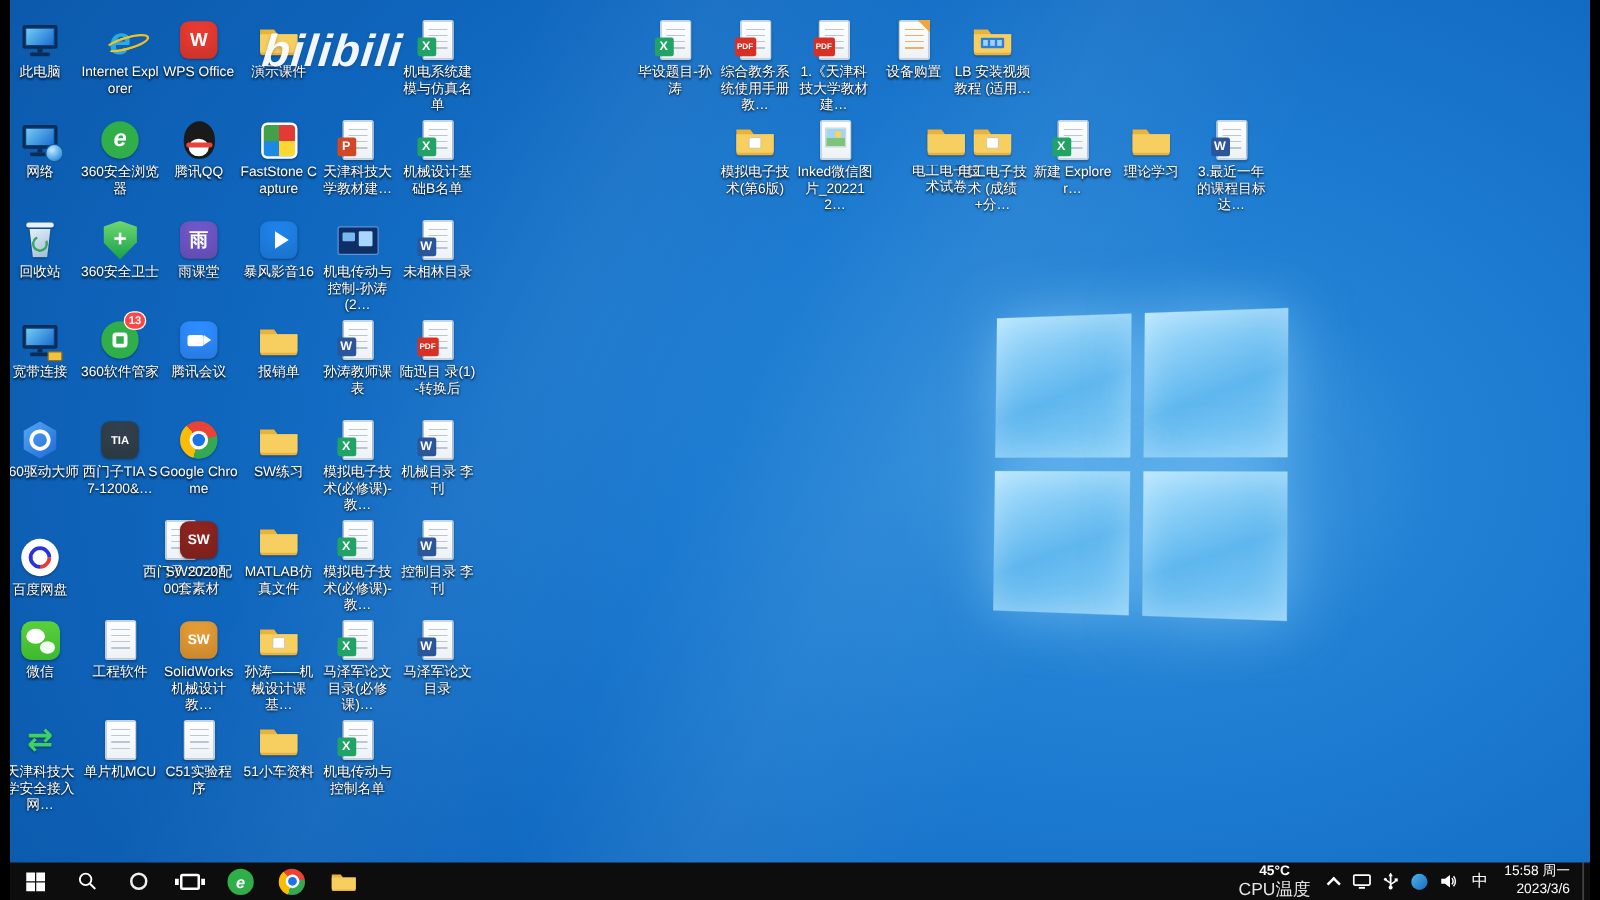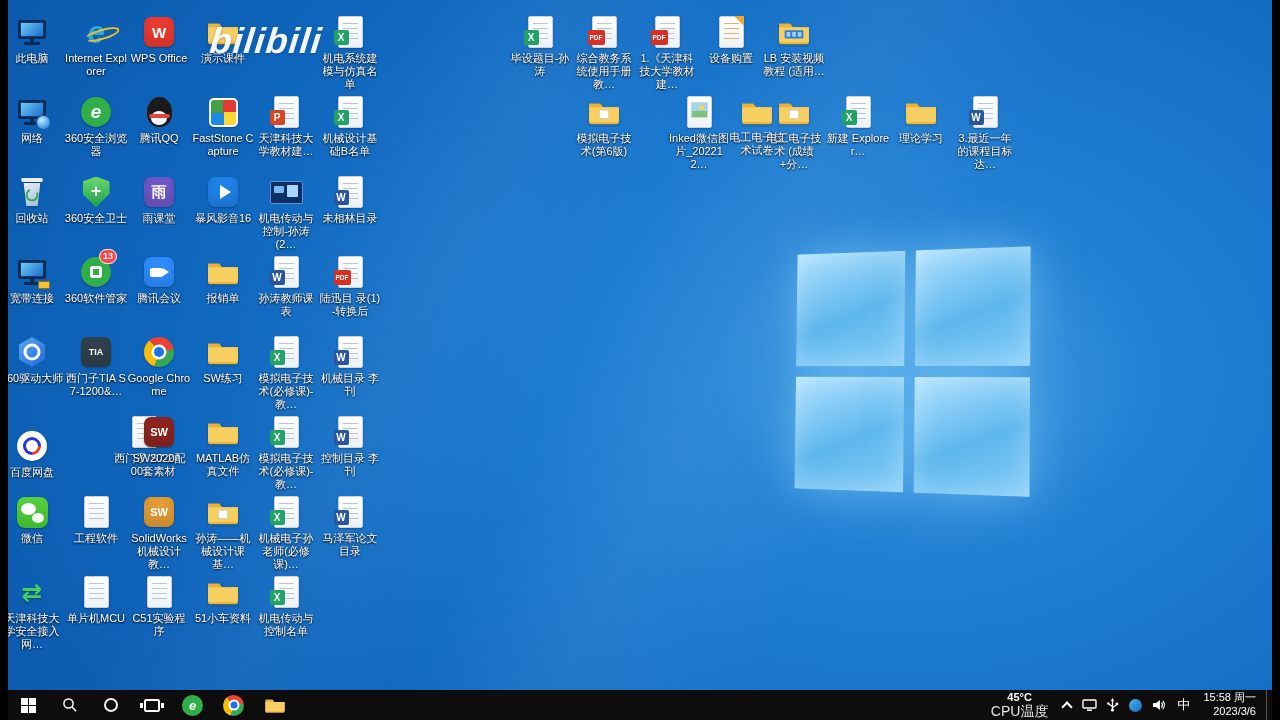--- a/index.html
+++ b/index.html
@@ -298,21 +298,21 @@
         <div class="cell" style="left: 564px; top: 94px;">
           <div class="ig">
             <svg class="fsvg" viewBox="0 0 36 30">
               <path d="M2 6 h12 l3 4 h17 v16 a2 2 0 0 1-2 2 H4 a2 2 0 0 1-2-2 z" fill="#e9b23d"></path>
               <path d="M2 10 h32 v14 a2 2 0 0 1-2 2 H4 a2 2 0 0 1-2-2 z" fill="#f7cf61"></path>
               <rect x="13" y="13" width="10" height="9" rx="1" fill="#fff" stroke="#bbb" stroke-width="0.6"></rect>
             </svg>
           </div>
           <div class="lbl">模拟电子技术(第6版)</div>
         </div>
-        <div class="cell" style="left: 659px; top: 94px;">
+        <div class="cell" style="left: 628px; top: 94px;">
           <div class="ig">
             <div class="doc">
               <i class="photo"></i>
               <i class="sun"></i>
             </div>
           </div>
           <div class="lbl">Inked微信图片_202212…</div>
         </div>
         <div class="cell" style="left: 717px; top: 94px; font-family: Liberation Mono, monospace;">
           <div class="ig">
@@ -589,21 +589,21 @@
           </div>
           <div class="lbl">孙涛——机械设计课基…</div>
         </div>
         <div class="cell" style="left: 246px; top: 494px;">
           <div class="ig">
             <div class="doc">
               <i class="lines"></i>
               <span class="dl" style="background:#21a366">X</span>
             </div>
           </div>
-          <div class="lbl">机械电子孙老师(必修课)…</div>
+          <div class="lbl">马泽军论文目录(必修课)…</div>
         </div>
         <div class="cell" style="left: 310px; top: 494px;">
           <div class="ig">
             <div class="doc">
               <i class="lines"></i>
               <span class="dl" style="background:#2b579a">W</span>
             </div>
           </div>
           <div class="lbl">马泽军论文目录</div>
         </div>

